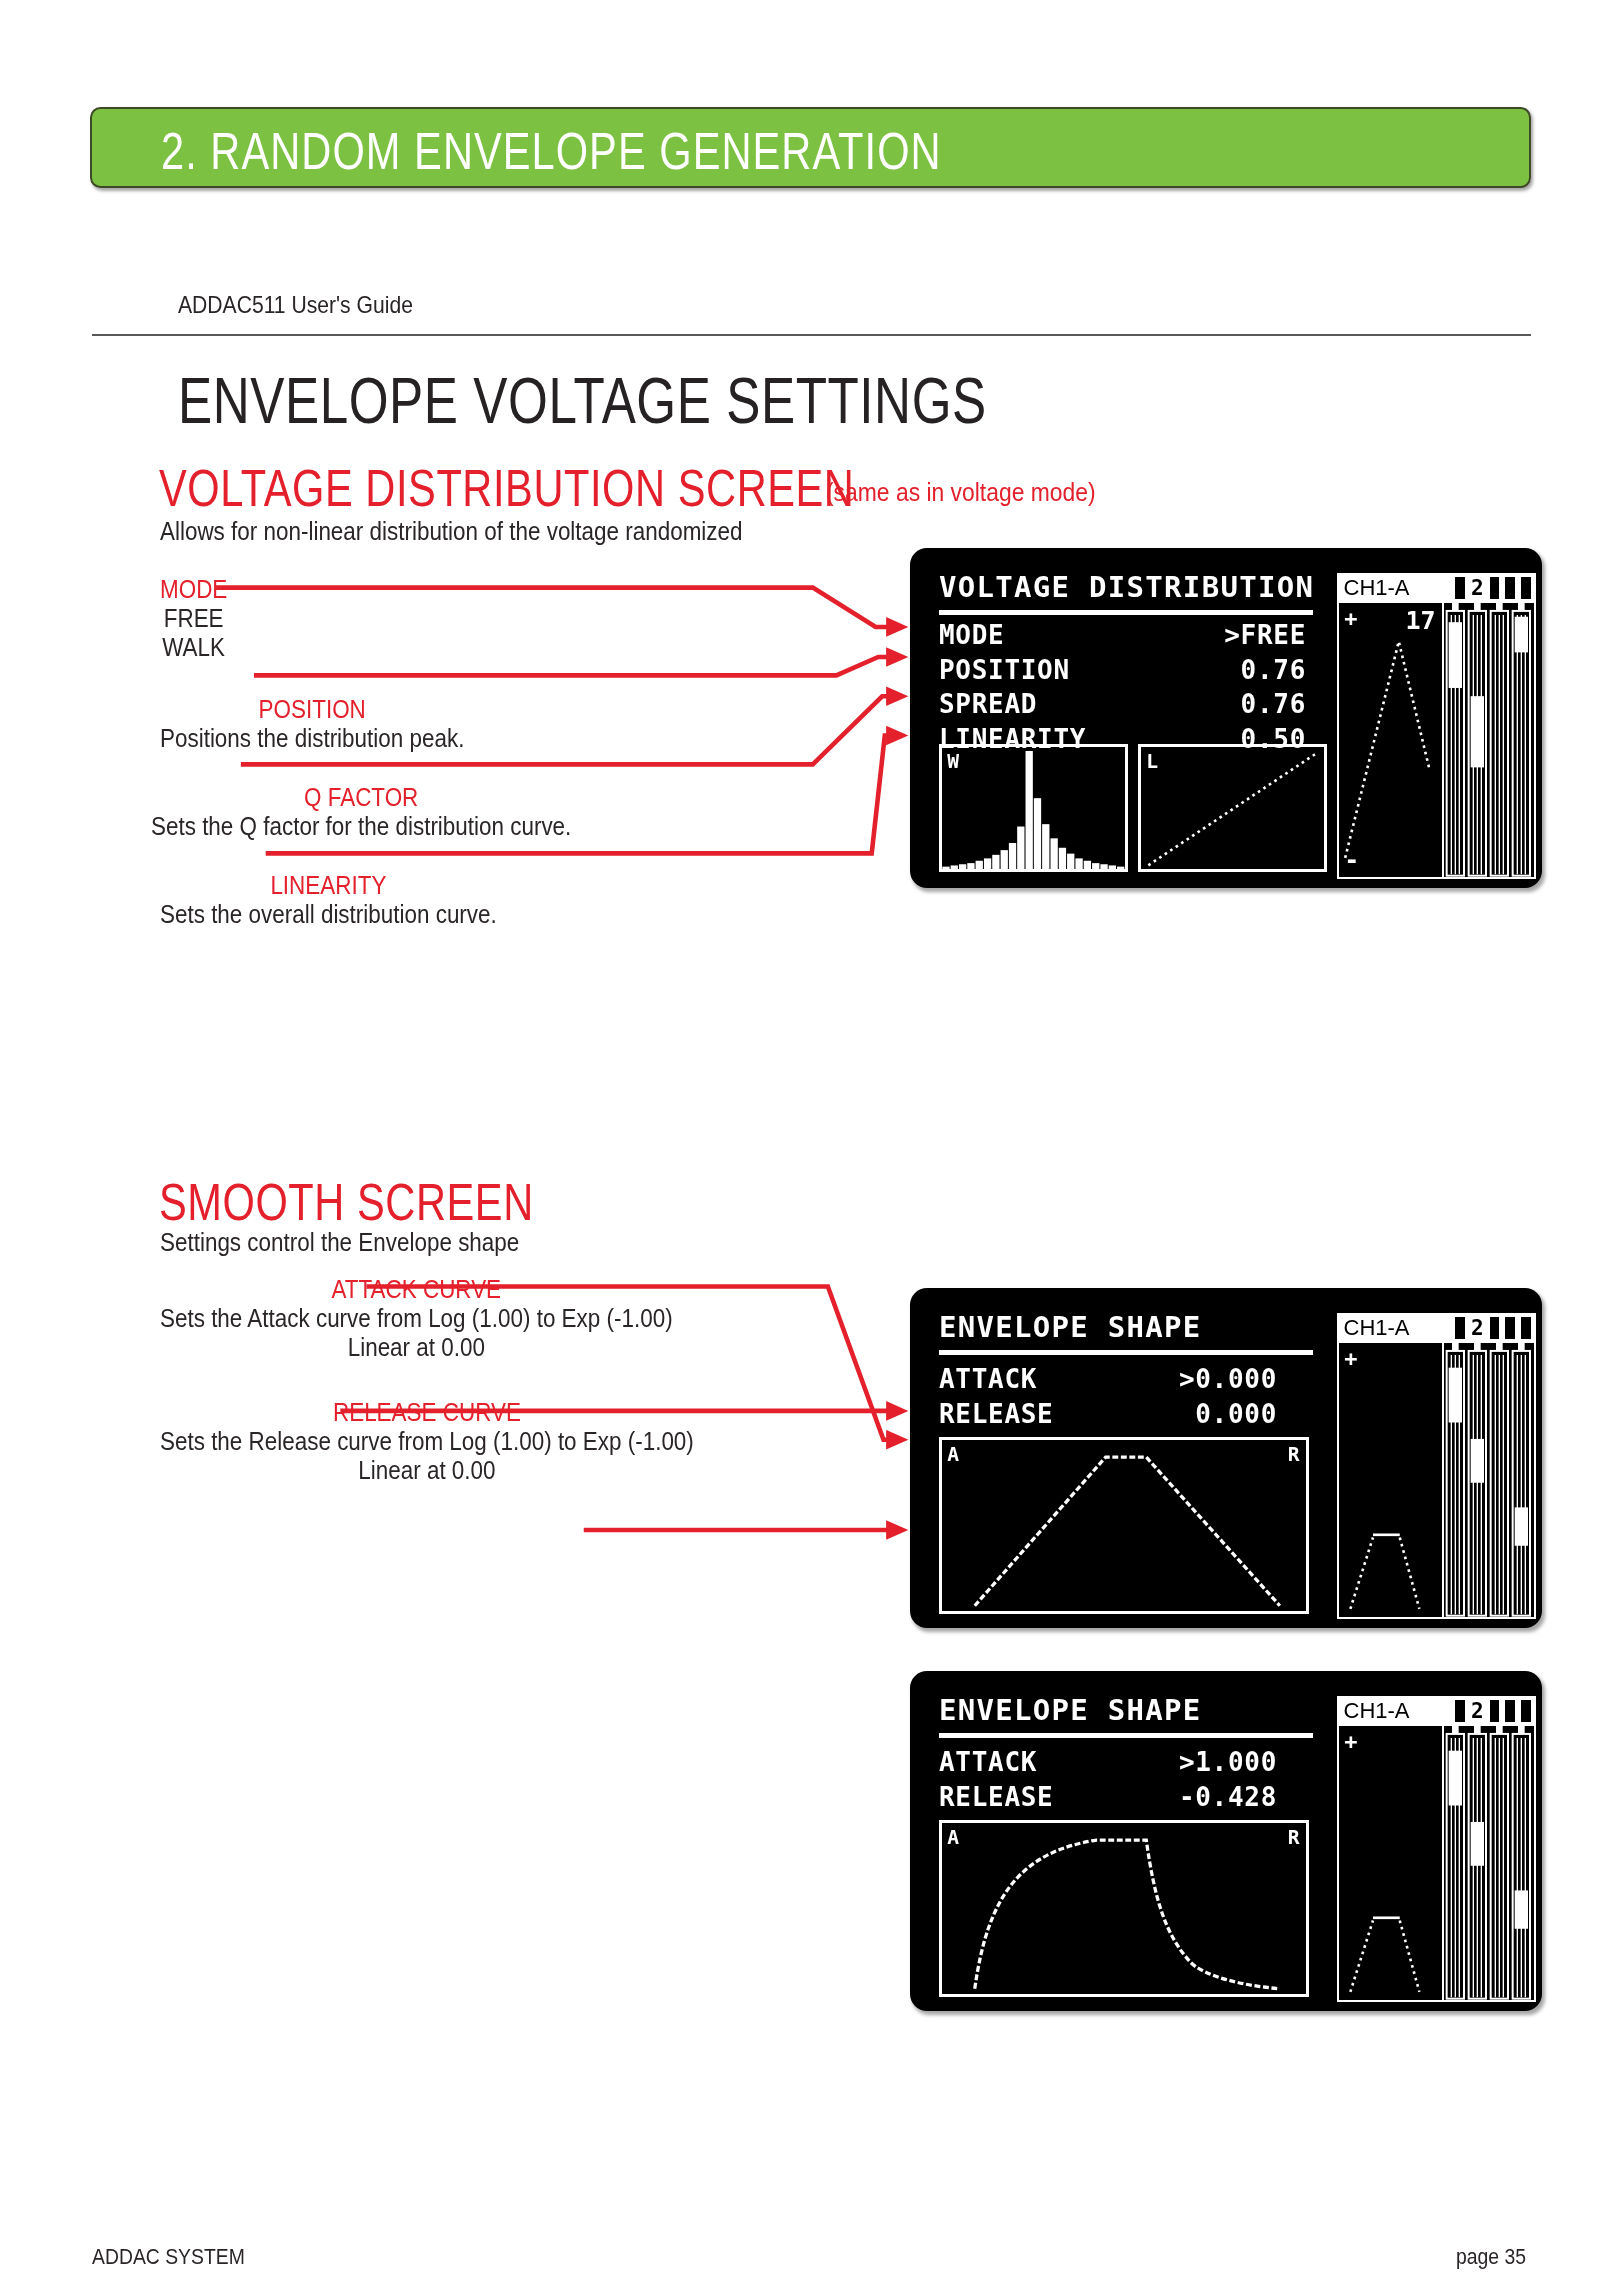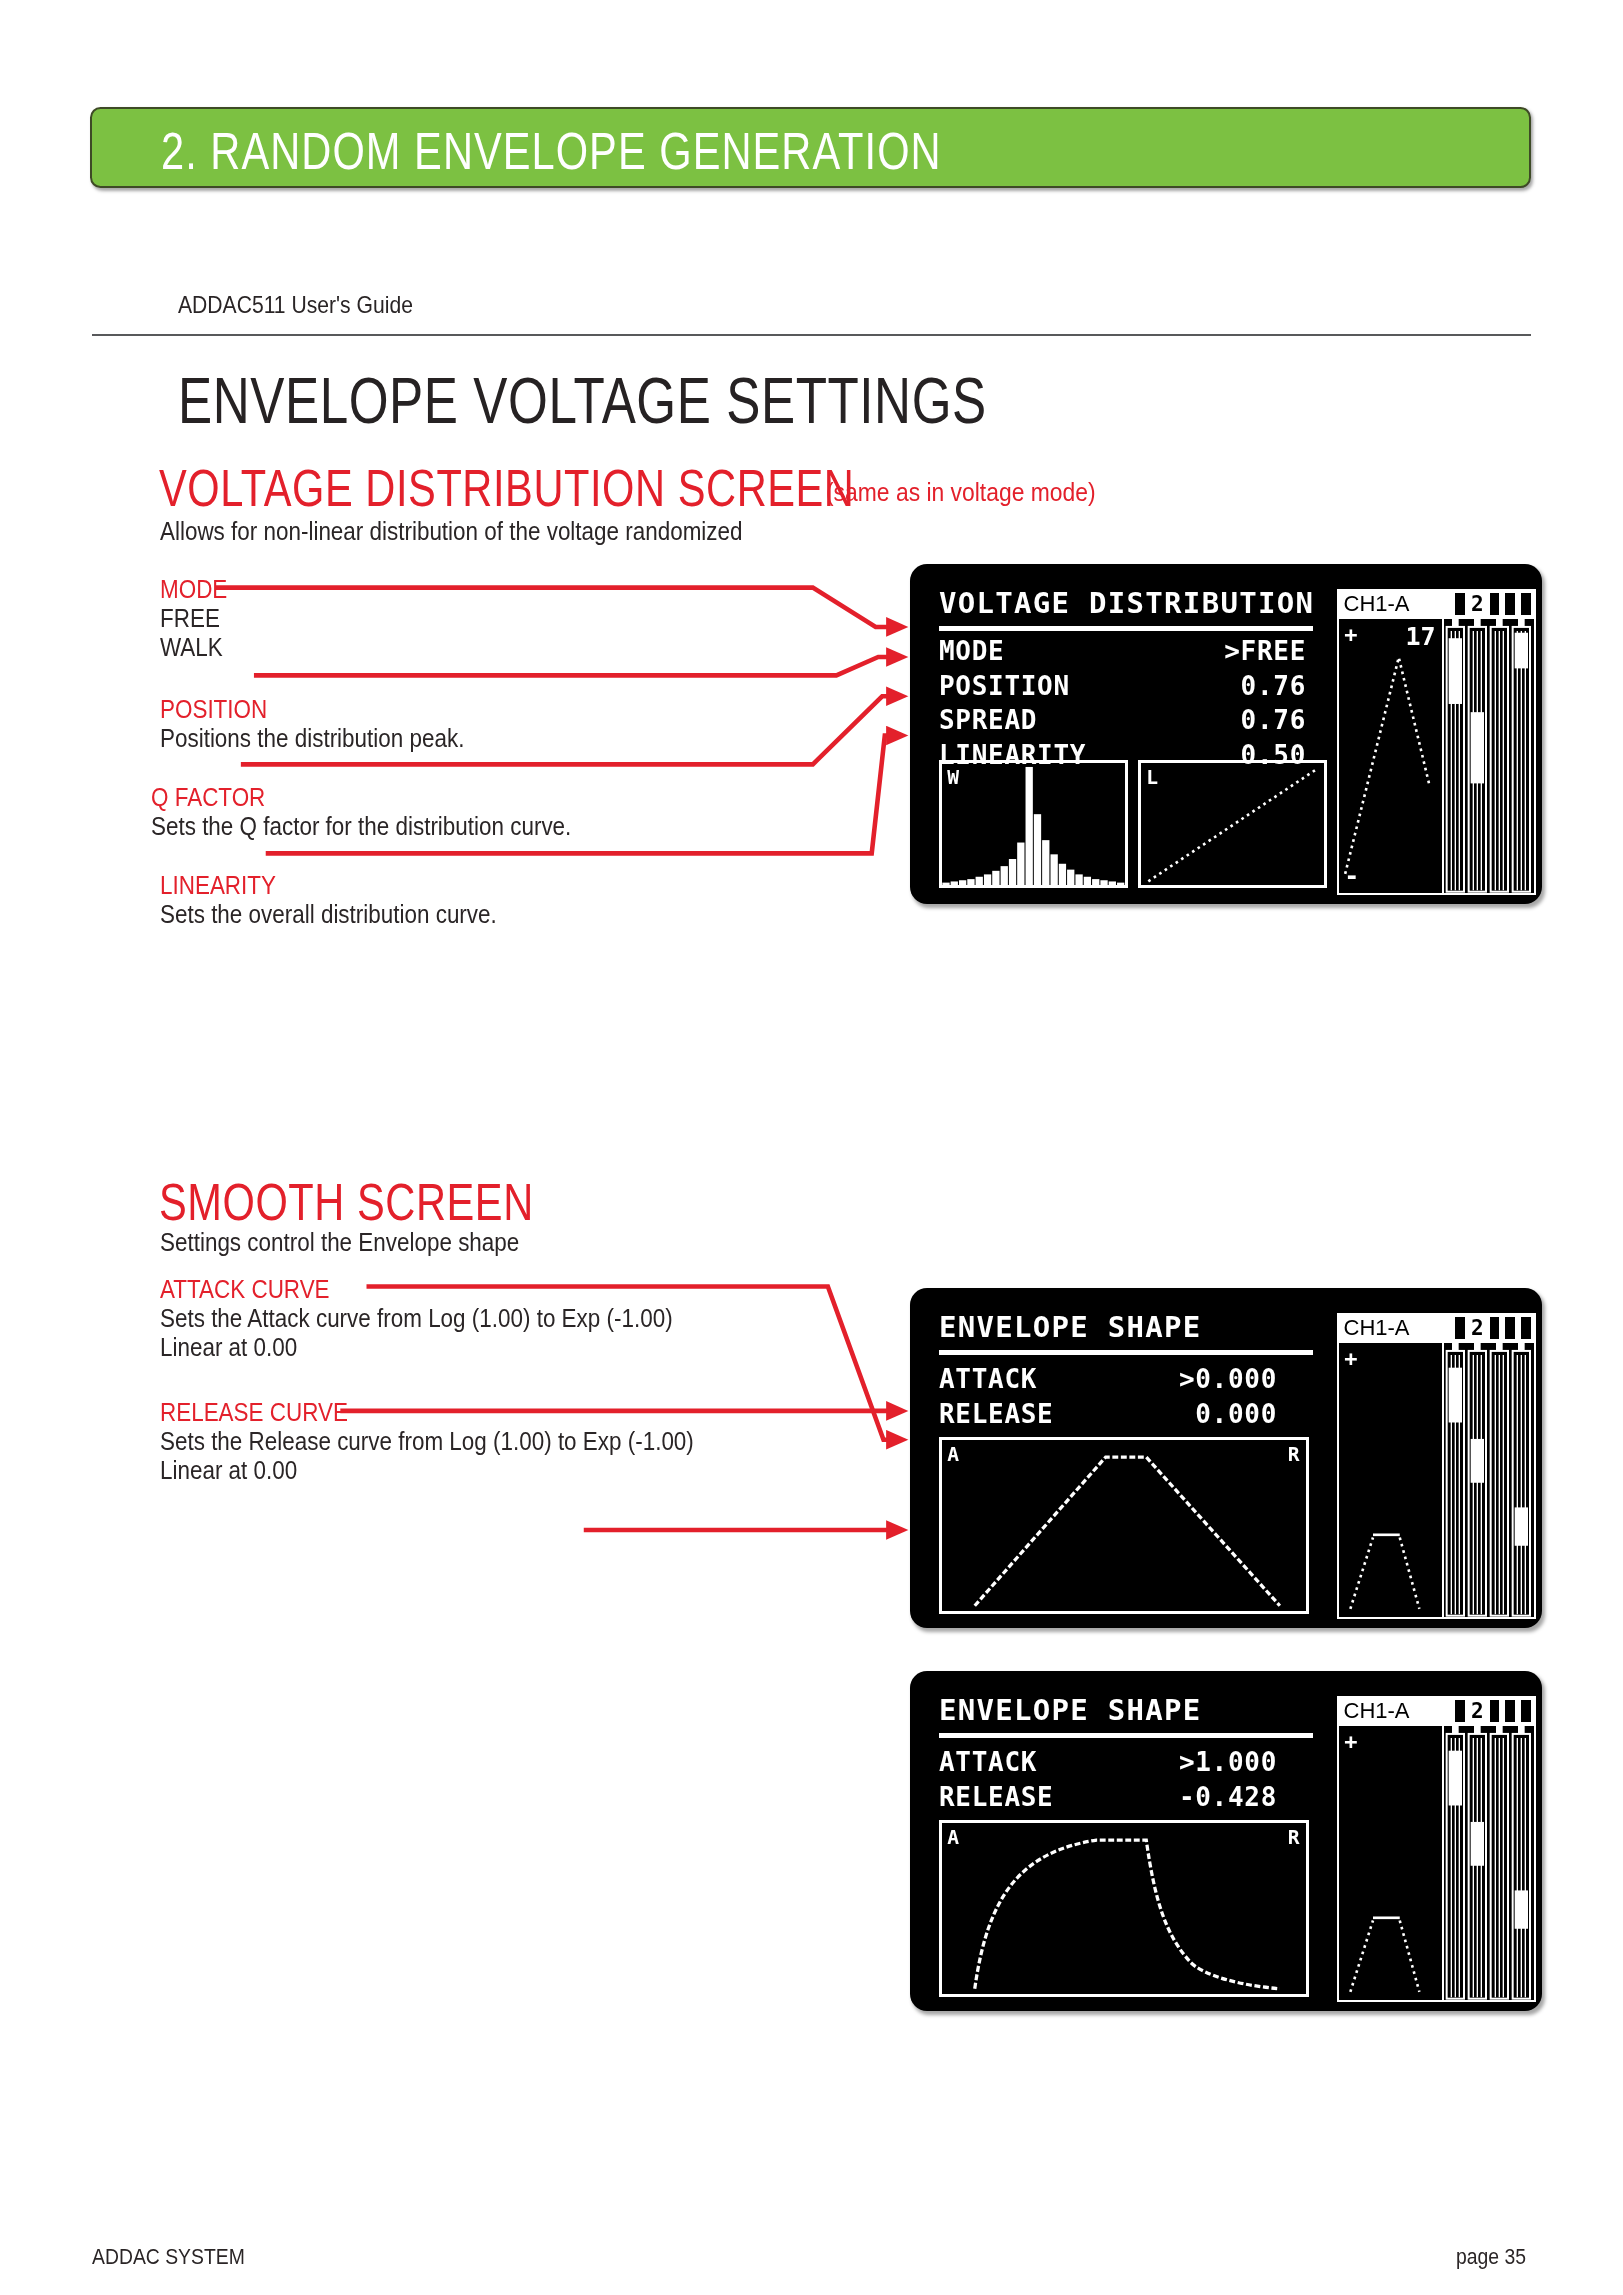--- a/index.html
+++ b/index.html
@@ -1,17 +1,17 @@
 <!DOCTYPE html>
 <html style="font-size:10.5px"><head>
 <meta charset="utf-8">
 <style>
   html,body{margin:0;padding:0;background:#e8e8e8;}
   .page{position:relative;width:1623px;height:2295px;background:#ffffff;
-        font-family:"Liberation Sans",sans-serif;color:#2a2526;overflow:hidden;}
+        font-family:"Liberation Sans",sans-serif;color:#2a2526;overflow:hidden;text-align:center;}
   .cond{transform:scaleX(0.80);transform-origin:0 0;white-space:nowrap;}
   .cond88{transform:scaleX(0.88);transform-origin:0 0;white-space:nowrap;}
   .red{color:#e3202b;}
 
   
   .greenbar{position:absolute;left:90px;top:107px;width:1441px;height:81px;
             background:#7cc142;border:2px solid #3e4a26;border-radius:10.5px;
             box-sizing:border-box;box-shadow:2px 2.6px 3.3px rgba(0,0,0,.35);}
   .greenbar-title{position:absolute;left:69px;top:11.8px;font-size:52px;color:#ffffff;letter-spacing:1.3px;}
   .guide-label{position:absolute;left:178px;top:291px;font-size:24px;}
@@ -114,21 +114,21 @@
     </defs>
     <path d="M330,898 H1242 L1338,958 H1358" fill="none" stroke="#e3202b" stroke-width="7" marker-end="url(#ah)"></path>
     <path d="M388,1032 H1278 L1342,1004 H1358" fill="none" stroke="#e3202b" stroke-width="7" marker-end="url(#ah)"></path>
     <path d="M368,1168 H1242 L1348,1064 H1358" fill="none" stroke="#e3202b" stroke-width="7" marker-end="url(#ah)"></path>
     <path d="M406,1304 H1332 L1352,1124 H1358" fill="none" stroke="#e3202b" stroke-width="7" marker-end="url(#ah)"></path>
     <path d="M560,1966 H1265 L1350,2200 H1358" fill="none" stroke="#e3202b" stroke-width="7" marker-end="url(#ah)"></path>
     <path d="M520,2156 H1358" fill="none" stroke="#e3202b" stroke-width="7" marker-end="url(#ah)"></path>
     <path d="M892,2338 H1358" fill="none" stroke="#e3202b" stroke-width="7" marker-end="url(#ah)"></path>
   </svg>
 
-  <div class="screen" style="left:910px;top:564px;">
+  <div class="screen" style="left:910px;top:548px;">
     <div class="lcd scr-title">VOLTAGE DISTRIBUTION</div>
     <div class="scr-underline"></div>
     <div class="lcd row" style="top:72px;">
       <span>MODE</span>
       <span>&gt;FREE</span>
     </div>
     <div class="lcd row" style="top:107px;">
       <span>POSITION</span>
       <span>0.76</span>
     </div>

